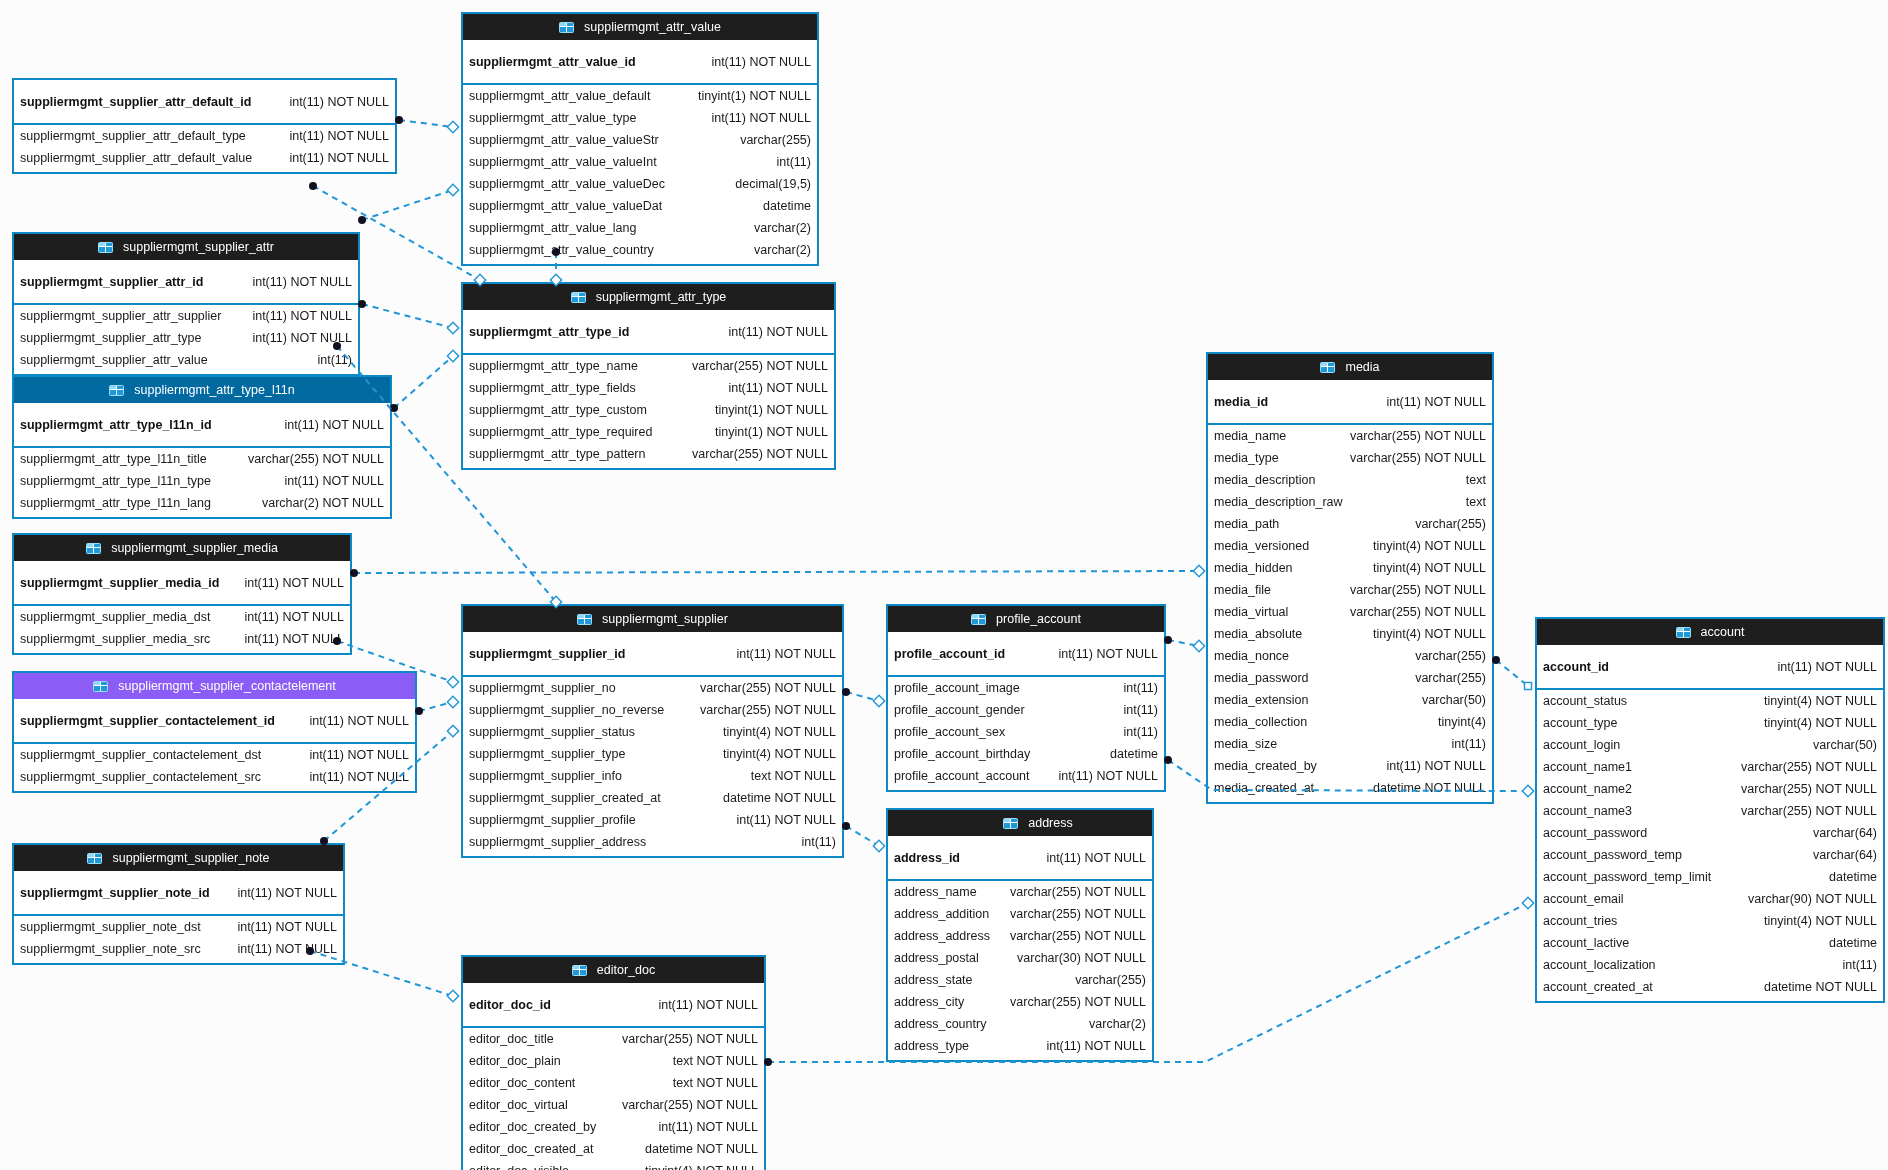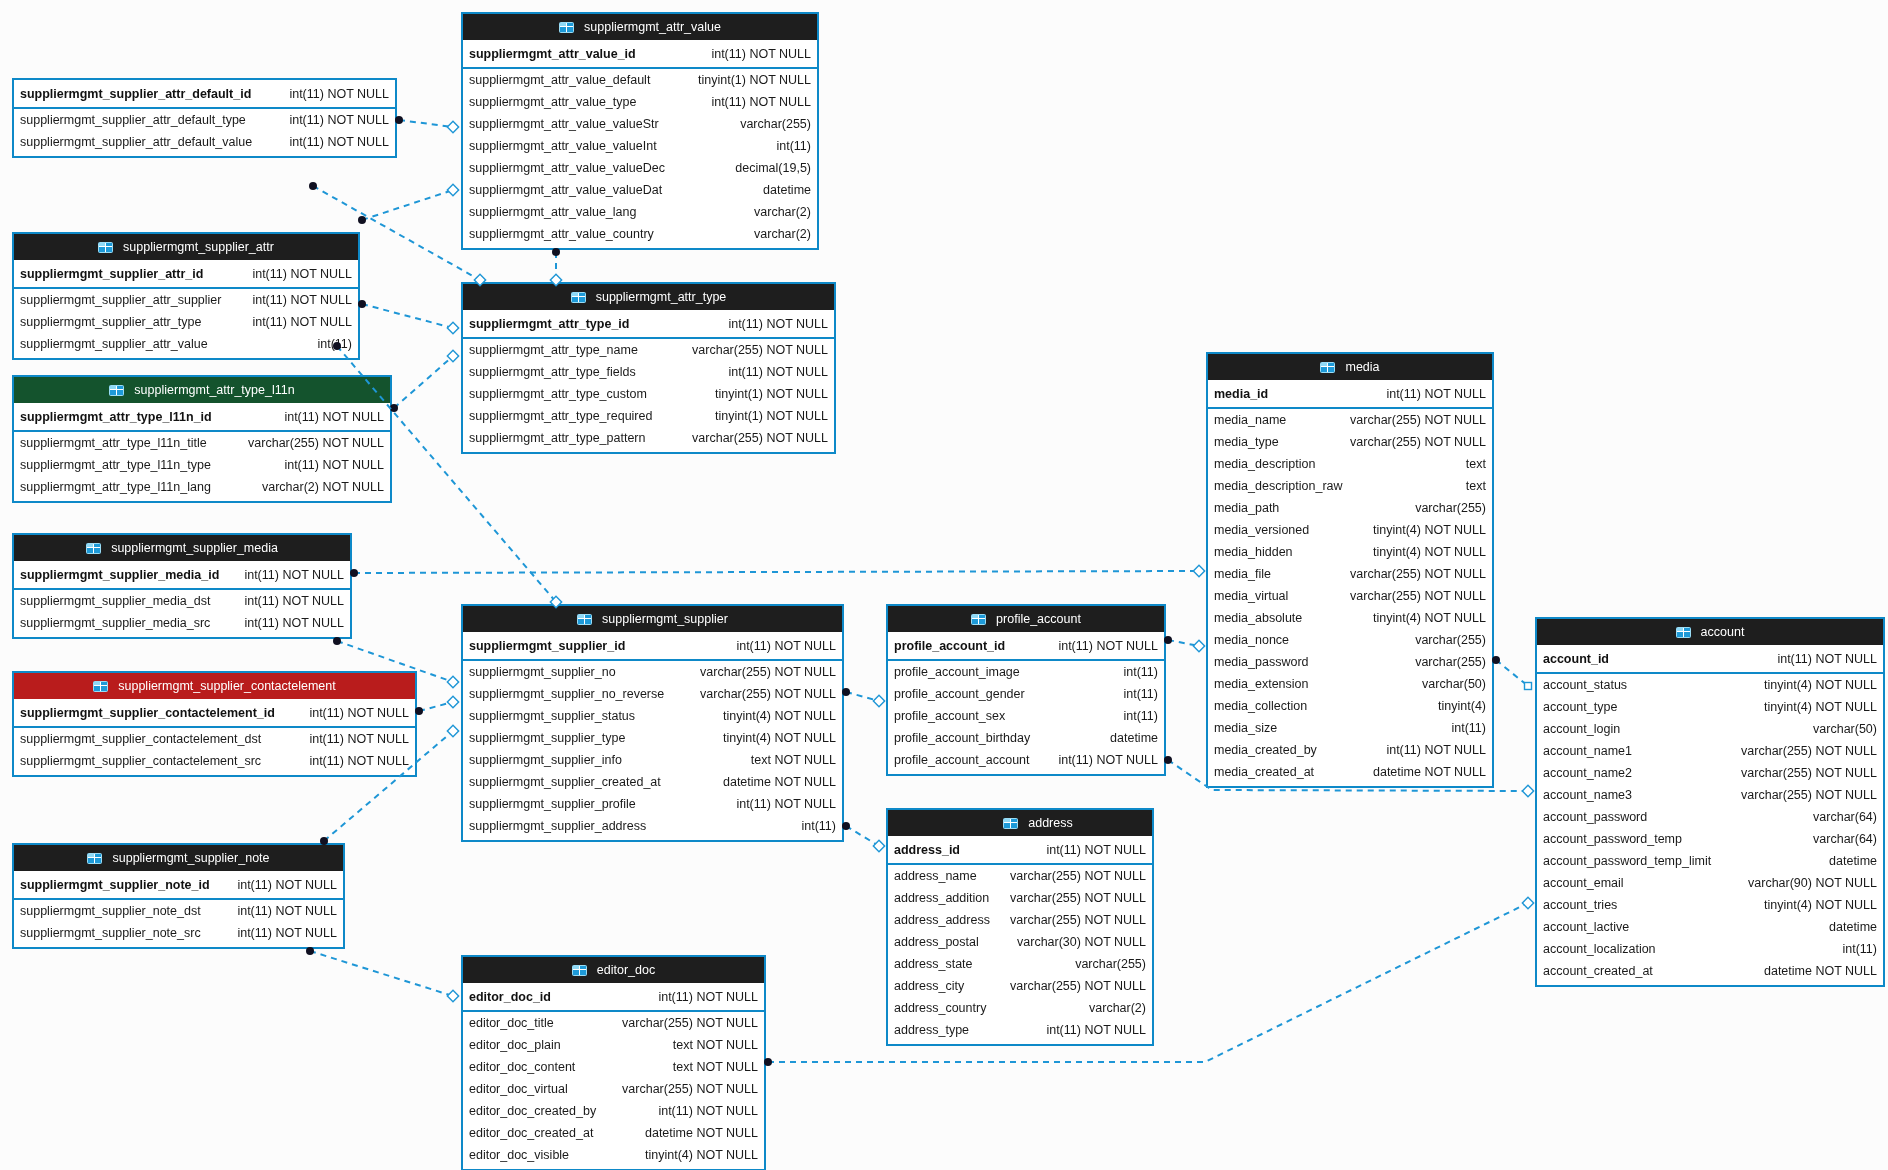--- a/index.html
+++ b/index.html
@@ -18,21 +18,21 @@
   .thead{
     background:#1e1e1e;color:#ffffff;height:26px;
     display:flex;align-items:center;justify-content:center;gap:10px;
     font-size:12.5px;white-space:nowrap;overflow:hidden;
   }
   .ticon{display:inline-flex;align-items:center;}
   .trow{
     display:flex;justify-content:space-between;align-items:center;
     height:22px;padding:0 6px;white-space:nowrap;overflow:hidden;
   }
-  .trow.pk{height:27px;}
+  .trow.pk{height:43px;}
   .trow.pk .cname{font-weight:bold;color:#111111;}
   .ctype{padding-left:14px;text-align:right;}
   .sep{border-top:2px solid #0e89c8;height:0;}
 </style>
 </head>
 <body>
 
 <svg id="connector-layer" width="1888" height="1170" viewBox="0 0 1888 1170">
     <polyline points="399,120 453,127" fill="none" stroke="#1e96d6" stroke-width="2" stroke-dasharray="6 5"></polyline>
     <circle cx="399" cy="120" r="4" fill="#101021"></circle>
@@ -129,21 +129,21 @@
       <div class="trow">
         <span class="cname">suppliermgmt_supplier_attr_type</span>
         <span class="ctype">int(11) NOT NULL</span>
       </div>
       <div class="trow">
         <span class="cname">suppliermgmt_supplier_attr_value</span>
         <span class="ctype">int(11)</span>
       </div>
     </div>
     <div class="table" style="left: 12px; top: 375px; width: 380px; border-color: rgb(14, 137, 200);">
-      <div class="thead" style="background: #14532d;">
+      <div class="thead" style="background: #0369a1;">
         <span class="ticon">
           <svg width="15" height="11" viewBox="0 0 15 11">
             <rect x="0.5" y="0.5" width="14" height="10" rx="1" fill="#1e9ad8" stroke="#9adcf5" stroke-width="1"></rect>
             <rect x="1" y="1" width="6" height="3" fill="#8fd9f6"></rect>
             <line x1="1" y1="4.5" x2="14" y2="4.5" stroke="#ffffff" stroke-width="1"></line>
             <line x1="7.5" y1="1" x2="7.5" y2="10" stroke="#ffffff" stroke-width="1"></line>
           </svg>
         </span>
         <span class="tname">suppliermgmt_attr_type_l11n</span>
       </div>
@@ -185,21 +185,21 @@
       <div class="trow">
         <span class="cname">suppliermgmt_supplier_media_dst</span>
         <span class="ctype">int(11) NOT NULL</span>
       </div>
       <div class="trow">
         <span class="cname">suppliermgmt_supplier_media_src</span>
         <span class="ctype">int(11) NOT NULL</span>
       </div>
     </div>
     <div class="table" style="left: 12px; top: 671px; width: 405px; border-color: rgb(14, 137, 200);">
-      <div class="thead" style="background: #b91c1c;">
+      <div class="thead" style="background: #8b5cf6;">
         <span class="ticon">
           <svg width="15" height="11" viewBox="0 0 15 11">
             <rect x="0.5" y="0.5" width="14" height="10" rx="1" fill="#1e9ad8" stroke="#9adcf5" stroke-width="1"></rect>
             <rect x="1" y="1" width="6" height="3" fill="#8fd9f6"></rect>
             <line x1="1" y1="4.5" x2="14" y2="4.5" stroke="#ffffff" stroke-width="1"></line>
             <line x1="7.5" y1="1" x2="7.5" y2="10" stroke="#ffffff" stroke-width="1"></line>
           </svg>
         </span>
         <span class="tname">suppliermgmt_supplier_contactelement</span>
       </div>

